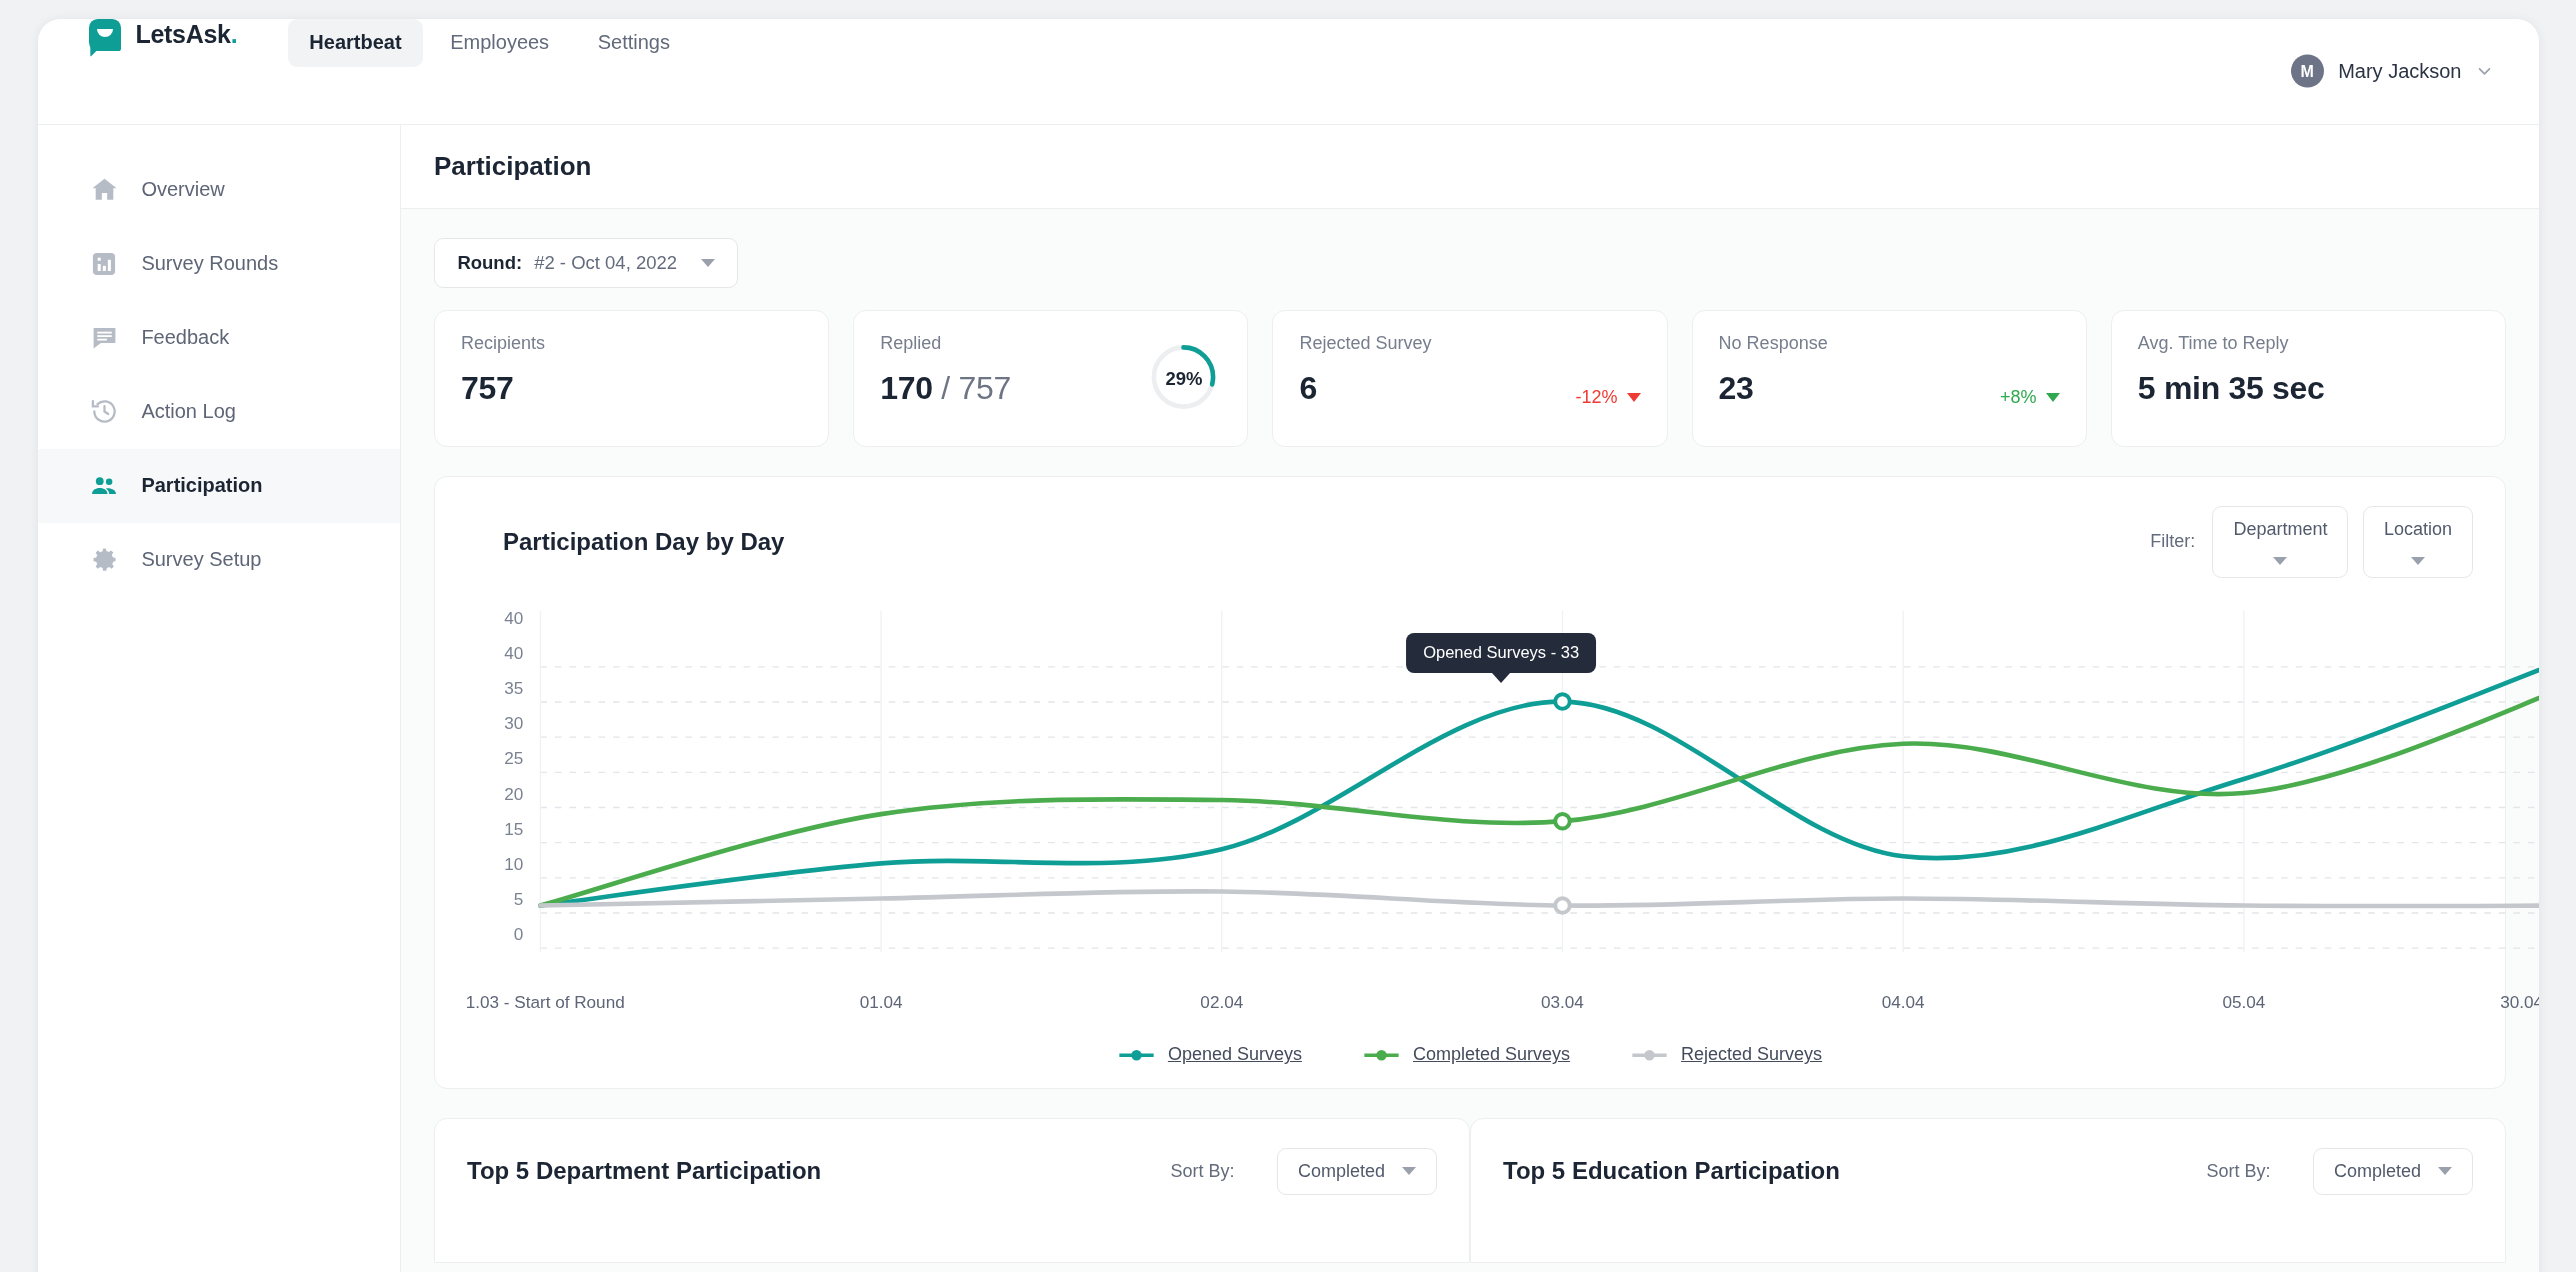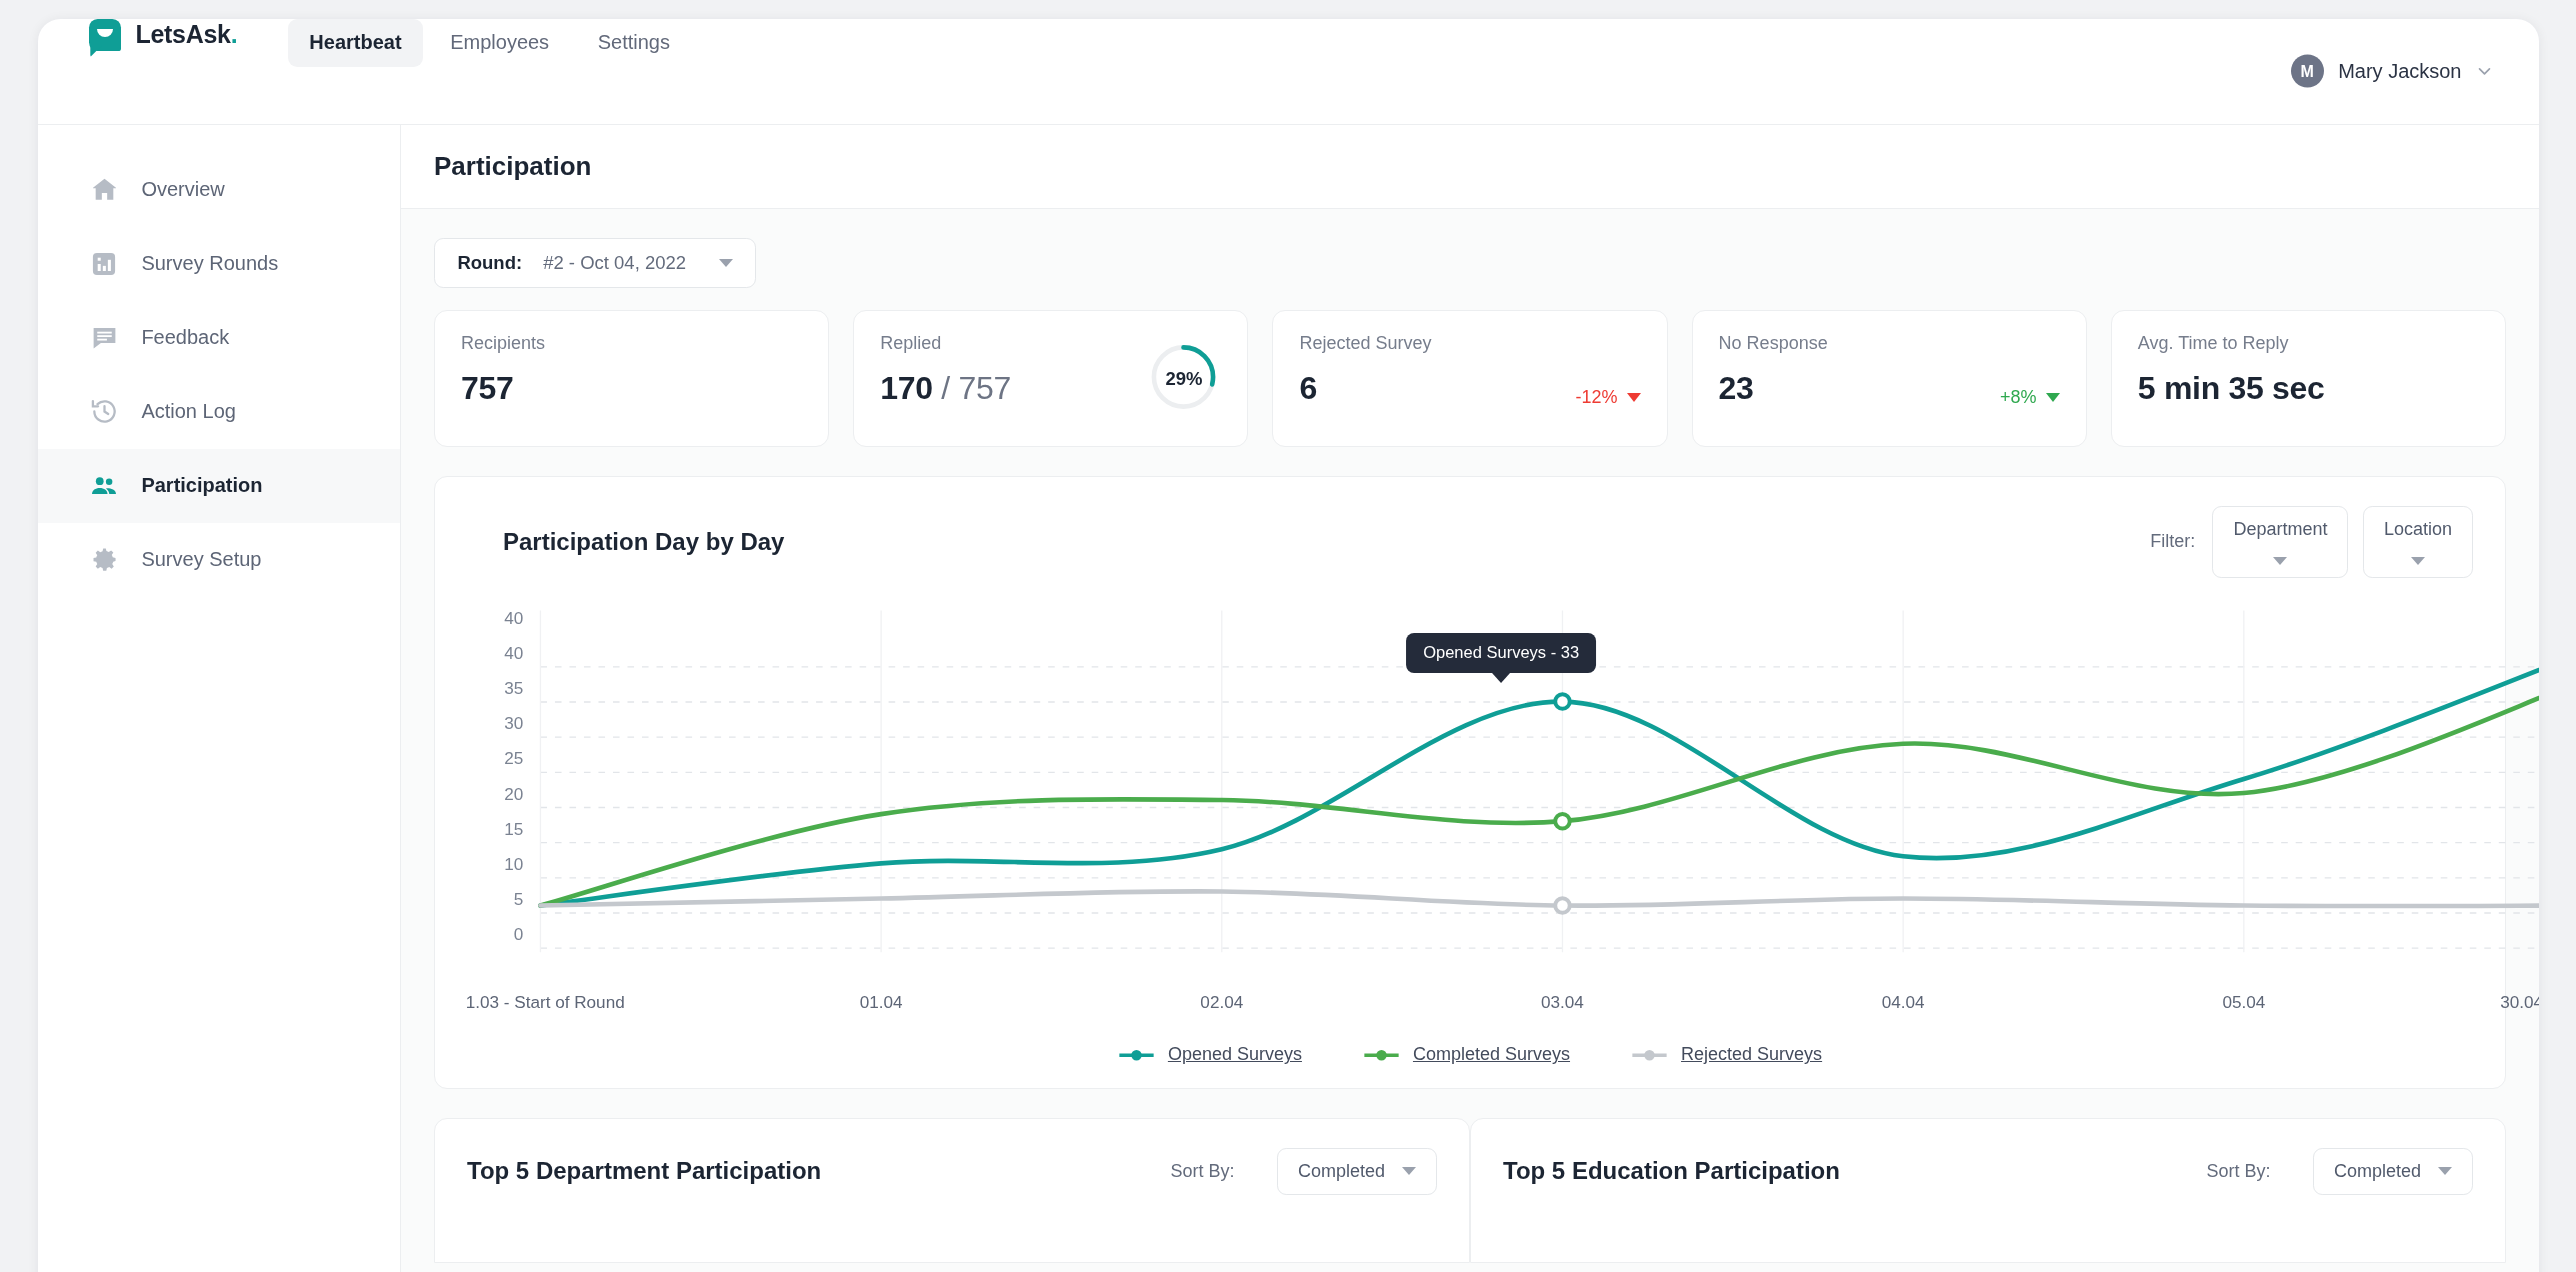--- a/index.html
+++ b/index.html
@@ -94,21 +94,21 @@
   
   .main { flex: 1; min-width: 0; background: #fafbfb; overflow: hidden; position: relative; }
   .page-head {
     height: 84px; background: #fff; display: flex; align-items: center;
     padding-left: 33px; border-bottom: 1.3px solid #eceef0;
   }
   .page-title { font-size: 26px; font-weight: 600; color: #1c2533; }
 
   .toolbar { padding: 29px 33px 22.4px 33px; background: #fafbfb; }
   .round-select {
-    display: inline-flex; align-items: center; gap: 33px;
+    display: inline-flex; align-items: center; gap: 24px;
     background: #fff; border: 1.3px solid #e4e7ea; border-radius: 9.2px;
     padding: 13px 22.4px; cursor: pointer;
   }
   .round-select .rl { font-size: 18.5px; font-weight: 700; color: #1c2533; }
   .round-select .rv { font-size: 18.5px; color: #636b7c; margin-left: -12px; }
 
   
   .stats { display: flex; gap: 24px; padding: 0 33px; }
   .card {
     background: #fff; border: 1.3px solid #eceef0; border-radius: 13px;

